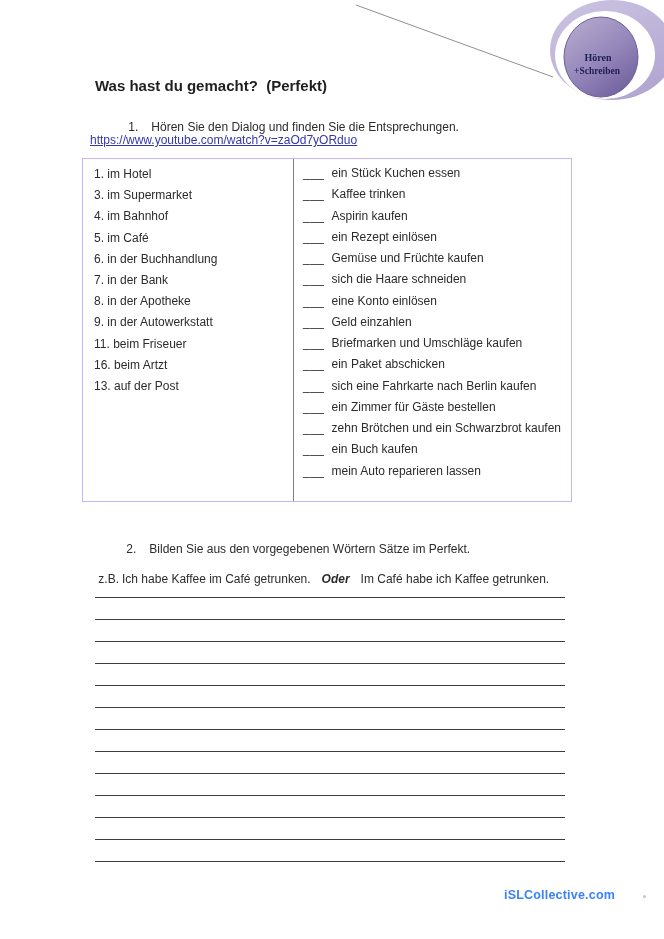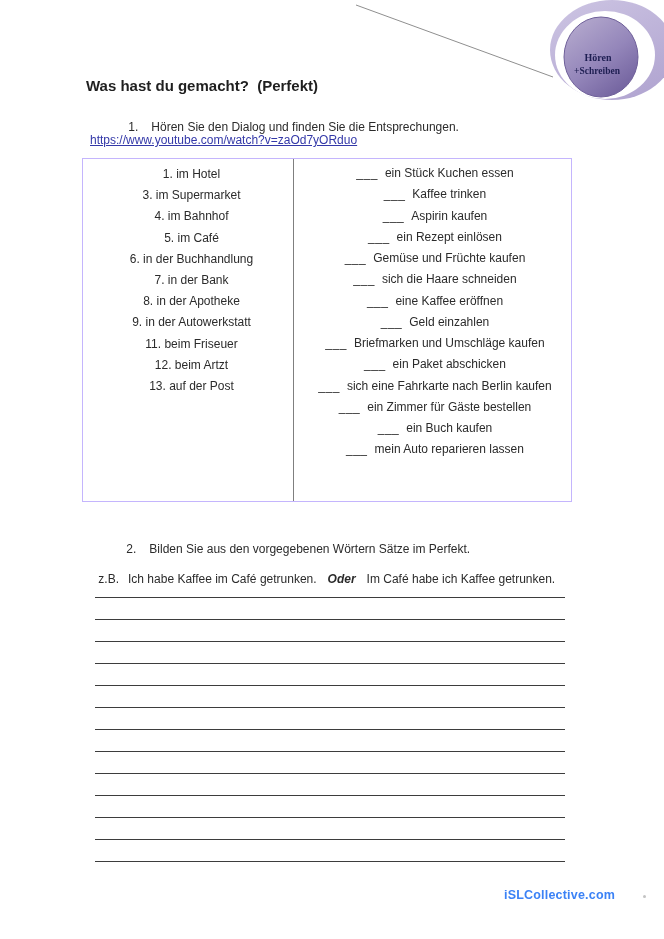--- a/index.html
+++ b/index.html
@@ -1,23 +1,23 @@
 <!DOCTYPE html>
 <html><head>
 <meta charset="utf-8">
 <style>
   html,body{margin:0;padding:0;background:#fff;}
   .page{
     position:relative; width:664px; height:939px; background:#ffffff;
-    font-family:"Liberation Sans", sans-serif; color:#2b2b2b; overflow:hidden;text-align:center;
+    font-family:"Liberation Sans", sans-serif; color:#2b2b2b; overflow:hidden;
   }
   .badge-svg{position:absolute; top:0; left:0; width:664px; height:120px; pointer-events:none;}
   .badge-text{font-family:"Liberation Serif", serif; font-weight:bold; fill:#1e1e52;}
   .title{
-    position:absolute; left:86px; top:77px; margin:0;
+    position:absolute; left:95px; top:77px; margin:0;
     font-size:15px; font-weight:bold; color:#1f1f1f; white-space:pre;
   }
   .ex-line{position:absolute; font-size:12px; color:#2b2b2b; white-space:pre;}
   .ex1{left:115px; top:106px;}
   .ex2{left:113px; top:528px;}
   .ex-num{display:inline-block; margin-right:13px;}
   .yt-link{
     position:absolute; left:90px; top:133px; font-size:12px;
     color:#3338a8; text-decoration:underline; white-space:pre;
   }
@@ -25,21 +25,21 @@
     position:absolute; left:82px; top:158px; width:490px; height:344px;
     border:1px solid #c4b5fd; box-sizing:border-box; display:flex;
   }
   .mcol{box-sizing:border-box; font-size:12px;}
   .mcol.left{width:211px; border-right:1px solid #7f7f7f; padding:5px 4px 0 11px;}
   .mcol.right{flex:1; padding:4px 4px 0 9px;}
   .mcol.left .trow{line-height:21.2px; white-space:nowrap;}
   .mcol.right .trow{line-height:21.25px; white-space:nowrap;}
   .blank{display:inline-block; margin-right:7px; letter-spacing:0.5px;}
   .example{position:absolute; left:85px; top:558px; font-size:12px; white-space:pre;}
-  .example .prefix{margin-right:9px;}
+  .example .prefix{margin-right:3px;}
   .example .connector{font-weight:bold; font-style:italic; margin:2px 11px;}
   .wlines{position:absolute; left:95px; top:576px; width:470px;}
   .wline{height:21px; border-bottom:1px solid #3d3d3d;}
   .watermark{
     position:absolute; left:504px; top:888px; font-size:12.5px; font-weight:bold;
     color:#3b82f6; letter-spacing:0.2px;
   }
   .wdot{position:absolute; left:643px; top:895px; width:3px; height:3px;
     background:#c3c3c3; border-radius:50%;}
 </style>
@@ -80,36 +80,37 @@
     <div class="mcol left">
         <div class="trow">1. im Hotel</div>
         <div class="trow">3. im Supermarket</div>
         <div class="trow">4. im Bahnhof</div>
         <div class="trow">5. im Café</div>
         <div class="trow">6. in der Buchhandlung</div>
         <div class="trow">7. in der Bank</div>
         <div class="trow">8. in der Apotheke</div>
         <div class="trow">9. in der Autowerkstatt</div>
         <div class="trow">11. beim Friseuer</div>
-        <div class="trow">12. beim Artzt</div>
+        <div class="trow">16. beim Artzt</div>
         <div class="trow">13. auf der Post</div>
       </div>
     <div class="mcol right">
         <div class="trow"><span class="blank">___</span><span>ein Stück Kuchen essen</span></div>
         <div class="trow"><span class="blank">___</span><span>Kaffee trinken</span></div>
         <div class="trow"><span class="blank">___</span><span>Aspirin kaufen</span></div>
         <div class="trow"><span class="blank">___</span><span>ein Rezept einlösen</span></div>
         <div class="trow"><span class="blank">___</span><span>Gemüse und Früchte kaufen</span></div>
         <div class="trow"><span class="blank">___</span><span>sich die Haare schneiden</span></div>
-        <div class="trow"><span class="blank">___</span><span>eine Kaffee eröffnen</span></div>
+        <div class="trow"><span class="blank">___</span><span>eine Konto einlösen</span></div>
         <div class="trow"><span class="blank">___</span><span>Geld einzahlen</span></div>
         <div class="trow"><span class="blank">___</span><span>Briefmarken und Umschläge kaufen</span></div>
         <div class="trow"><span class="blank">___</span><span>ein Paket abschicken</span></div>
         <div class="trow"><span class="blank">___</span><span>sich eine Fahrkarte nach Berlin kaufen</span></div>
         <div class="trow"><span class="blank">___</span><span>ein Zimmer für Gäste bestellen</span></div>
+        <div class="trow"><span class="blank">___</span><span>zehn Brötchen und ein Schwarzbrot kaufen</span></div>
         <div class="trow"><span class="blank">___</span><span>ein Buch kaufen</span></div>
         <div class="trow"><span class="blank">___</span><span>mein Auto reparieren lassen</span></div>
       </div>
   </div>
 
   <div class="ex-line ex2">
     <span class="ex-num">2.</span><span>Bilden Sie aus den vorgegebenen Wörtern Sätze im Perfekt.</span>
   </div>
 
   <div class="example">

